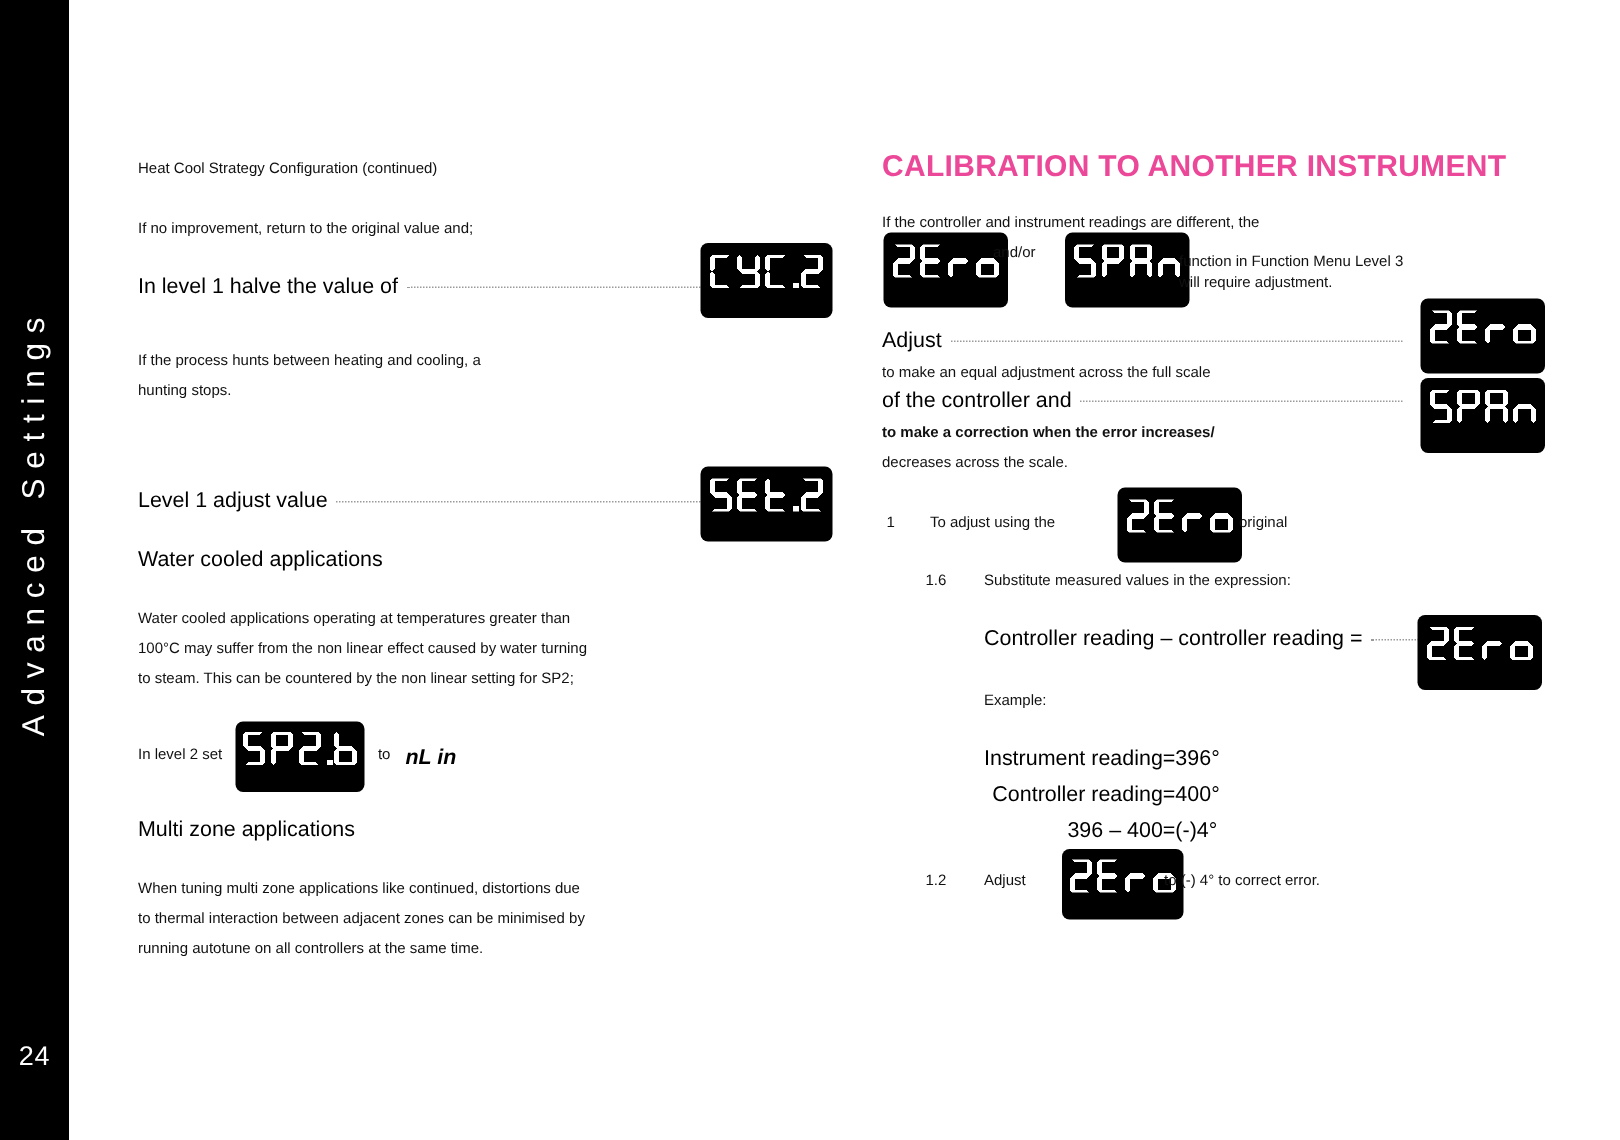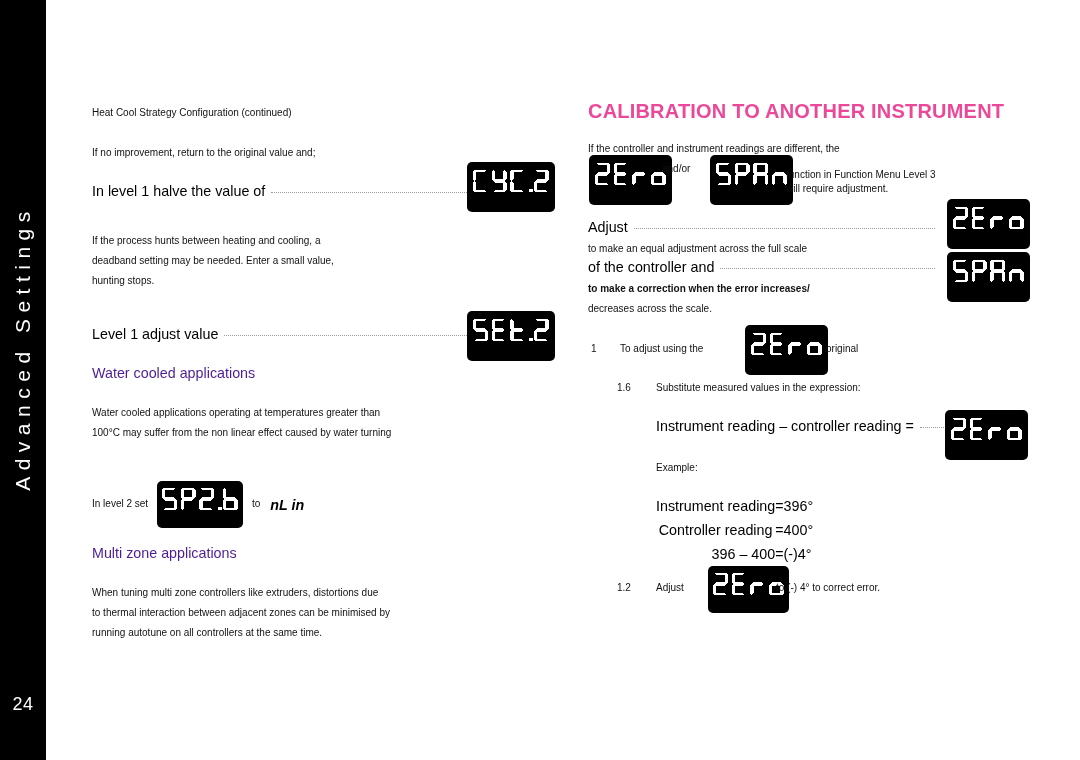--- a/index.html
+++ b/index.html
@@ -24,21 +24,21 @@
     color:#fff;font-size:18px;letter-spacing:.5px;
   }
   
   .col{position:absolute;top:0;}
   #col-left{left:92px;width:452px;}
   #col-right{left:588px;width:430px;}
   .para{
     font-size:10px;line-height:20.2px;color:#111;
   }
   .h-sec{
-    font-size:14.3px;line-height:20px;color:#4c1d95;
+    font-size:14.3px;line-height:20px;color:#000000;
   }
   .h-main{
     font-size:20px;font-weight:700;letter-spacing:.2px;color:#ec4899;
     white-space:nowrap;
   }
   .leader-row{display:flex;align-items:baseline;width:100%;}
   .leader-row .txt{white-space:nowrap;font-size:14.3px;}
   .leader{
     flex:1 1 auto;margin:0 5px 0 6px;
     border-bottom:1px dotted #9a9a9a;position:relative;top:-3px;height:0;
@@ -51,21 +51,21 @@
     vertical-align:middle;line-height:0;box-sizing:border-box;
   }
   .lcd svg{display:block;}
   .lcd.boxed{padding:8px 6px 20px 6px;}
   .lcd.inline{padding:7px 5px 18px 5px;}
   .abs{position:absolute;}
   .rowflex{display:flex;align-items:center;}
   .nlin{font-weight:700;font-style:italic;font-size:14.3px;}
   table.example{border-collapse:collapse;font-size:14.3px;}
   table.example td{padding:0 0 5px 0;line-height:19px;}
-  td.lbl{text-align:center;padding-right:26px;white-space:nowrap;}
+  td.lbl{text-align:right;padding-right:26px;white-space:nowrap;}
   td.lbl.r{text-align:right;}
   td.eq{padding-right:9px;}
 </style>
 </head>
 <body>
 
 <div id="sidebar">
   <div id="sidebar-title">Advanced Settings</div>
   <div id="page-number">24</div>
 </div>
@@ -99,21 +99,20 @@
         <path d="M62.50000000000001,0 l1.7,-1.7 l8.2,0 l1.7,1.7 l-1.7,1.7 l-8.2,0 Z"></path>
         <path d="M62.50000000000001,11 l1.7,-1.7 l8.2,0 l1.7,1.7 l-1.7,1.7 l-8.2,0 Z"></path>
         <path d="M62.50000000000001,22 l1.7,-1.7 l8.2,0 l1.7,1.7 l-1.7,1.7 l-8.2,0 Z"></path>
         <path d="M72.4,1.7 l1.7,-1.7 l1.7,1.7 l0,7.6 l-1.7,1.7 l-1.7,-1.7 Z"></path>
         <path d="M60.800000000000004,12.7 l1.7,-1.7 l1.7,1.7 l0,7.6 l-1.7,1.7 l-1.7,-1.7 Z"></path>
       </svg>
     </span>
 
   <div class="abs para" style="left:0;top:231px;width:452px;">
     <div>If the process hunts between heating and cooling, a</div>
-    <div>deadband setting may be needed. Enter a small value,</div>
     <div>hunting stops.</div>
   </div>
 
   <div class="abs leader-row" style="left:0;top:326px;width:452px;">
     <span class="txt">Level 1 adjust value</span>
     <span class="leader"></span>
   </div>
   <span class="lcd boxed abs" style="left:375px;top:311px;">
       <svg width="75.80000000000001" height="22" viewBox="0 0 75.80000000000001 22" fill="#ffffff" shape-rendering="crispEdges">
         <path d="M1.7,0 l1.7,-1.7 l8.2,0 l1.7,1.7 l-1.7,1.7 l-8.2,0 Z"></path>
@@ -137,20 +136,21 @@
         <path d="M72.4,1.7 l1.7,-1.7 l1.7,1.7 l0,7.6 l-1.7,1.7 l-1.7,-1.7 Z"></path>
         <path d="M60.800000000000004,12.7 l1.7,-1.7 l1.7,1.7 l0,7.6 l-1.7,1.7 l-1.7,-1.7 Z"></path>
       </svg>
     </span>
 
   <div class="abs h-sec" style="left:0;top:363px;width:452px;">Water cooled applications</div>
 
   <div class="abs para" style="left:0;top:403px;width:452px;">
     <div>Water cooled applications operating at temperatures greater than</div>
     <div>100°C may suffer from the non linear effect caused by water turning</div>
+    <div>to steam. This can be countered by the non linear setting for SP2;</div>
   </div>
 
   <div class="abs rowflex" style="left:0;top:481px;">
     <span class="para">In level 2 set</span>
     <span class="lcd inline" style="margin:0 9px;">
         <svg width="75.80000000000001" height="22" viewBox="0 0 75.80000000000001 22" fill="#ffffff" shape-rendering="crispEdges">
           <path d="M1.7,0 l1.7,-1.7 l8.2,0 l1.7,1.7 l-1.7,1.7 l-8.2,0 Z"></path>
           <path d="M1.7,11 l1.7,-1.7 l8.2,0 l1.7,1.7 l-1.7,1.7 l-8.2,0 Z"></path>
           <path d="M1.7,22 l1.7,-1.7 l8.2,0 l1.7,1.7 l-1.7,1.7 l-8.2,0 Z"></path>
           <path d="M0,1.7 l1.7,-1.7 l1.7,1.7 l0,7.6 l-1.7,1.7 l-1.7,-1.7 Z"></path>
@@ -173,21 +173,21 @@
           <path d="M72.4,12.7 l1.7,-1.7 l1.7,1.7 l0,7.6 l-1.7,1.7 l-1.7,-1.7 Z"></path>
         </svg>
       </span>
     <span class="para">to</span>
     <span class="nlin" style="margin-left:10px;">nL in</span>
   </div>
 
   <div class="abs h-sec" style="left:0;top:543px;width:452px;">Multi zone applications</div>
 
   <div class="abs para" style="left:0;top:583px;width:452px;">
-    <div>When tuning multi zone controllers like extruders, distortions due</div>
+    <div>When tuning multi zone applications like continued, distortions due</div>
     <div>to thermal interaction between adjacent zones can be minimised by</div>
     <div>running autotune on all controllers at the same time.</div>
   </div>
 </div>
 
 <div class="col" id="col-right">
 
   <div class="abs h-main" style="left:0;top:100px;">CALIBRATION TO ANOTHER INSTRUMENT</div>
 
   <div class="abs para" style="left:0;top:139px;width:430px;">If the controller and instrument readings are different, the</div>
@@ -318,21 +318,21 @@
         <path d="M55.800000000000004,12.7 l1.7,-1.7 l1.7,1.7 l0,7.6 l-1.7,1.7 l-1.7,-1.7 Z"></path>
         <path d="M67.4,12.7 l1.7,-1.7 l1.7,1.7 l0,7.6 l-1.7,1.7 l-1.7,-1.7 Z"></path>
       </svg>
     </span>
   <span class="abs para" style="left:238px;top:339px;">original</span>
 
   <span class="abs para" style="left:29px;top:378px;">1.6</span>
   <span class="abs para" style="left:68px;top:378px;">Substitute measured values in the expression:</span>
 
   <div class="abs leader-row" style="left:68px;top:418px;width:332px;">
-    <span class="txt">Instrument reading – controller reading =</span>
+    <span class="txt">Controller reading – controller reading =</span>
     <span class="leader short"></span>
   </div>
   <span class="lcd boxed abs" style="left:357px;top:410px;">
       <svg width="70.80000000000001" height="22" viewBox="0 0 70.80000000000001 22" fill="#ffffff" shape-rendering="crispEdges">
         <path d="M1.7,0 l1.7,-1.7 l8.2,0 l1.7,1.7 l-1.7,1.7 l-8.2,0 Z"></path>
         <path d="M1.7,11 l1.7,-1.7 l8.2,0 l1.7,1.7 l-1.7,1.7 l-8.2,0 Z"></path>
         <path d="M1.7,22 l1.7,-1.7 l8.2,0 l1.7,1.7 l-1.7,1.7 l-8.2,0 Z"></path>
         <path d="M11.6,1.7 l1.7,-1.7 l1.7,1.7 l0,7.6 l-1.7,1.7 l-1.7,-1.7 Z"></path>
         <path d="M0,12.7 l1.7,-1.7 l1.7,1.7 l0,7.6 l-1.7,1.7 l-1.7,-1.7 Z"></path>
         <path d="M20.3,0 l1.7,-1.7 l8.2,0 l1.7,1.7 l-1.7,1.7 l-8.2,0 Z"></path>

